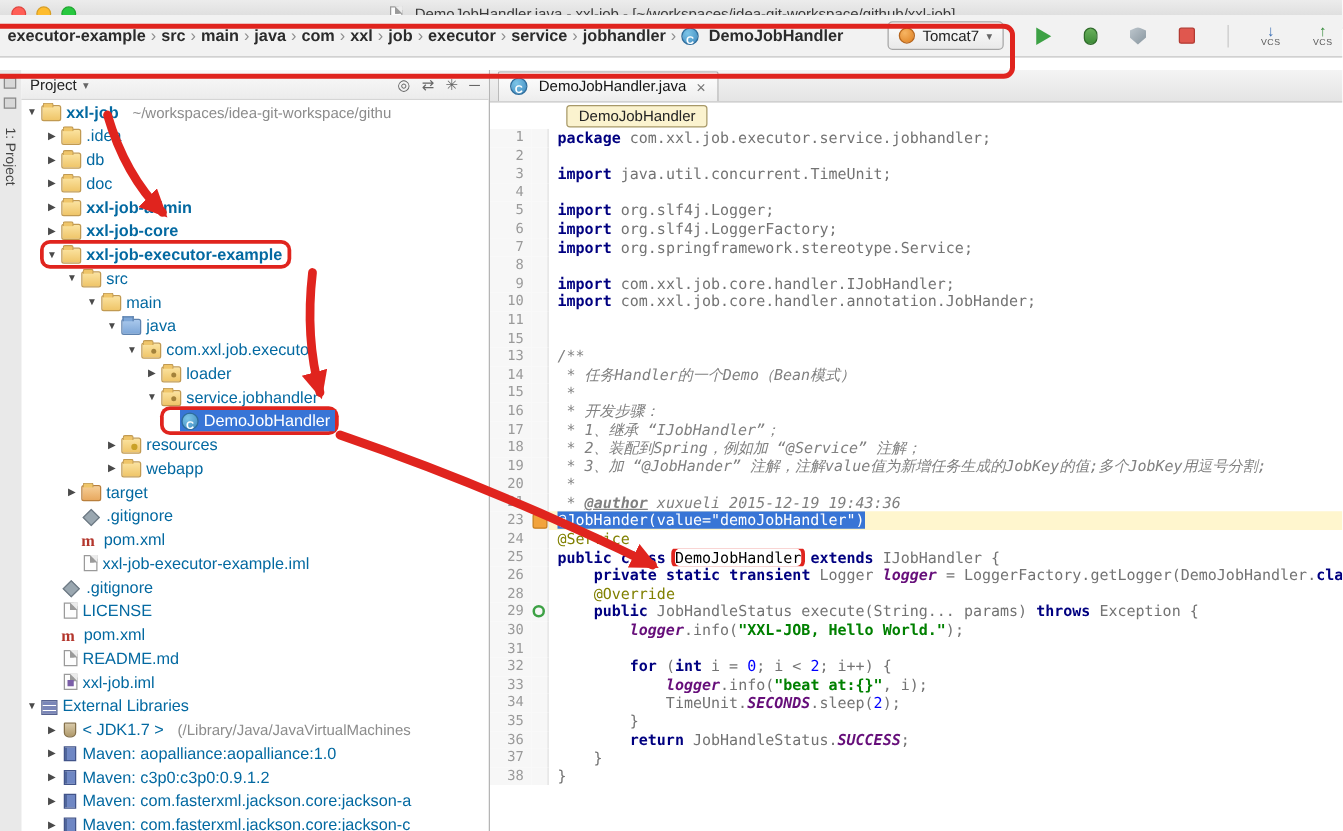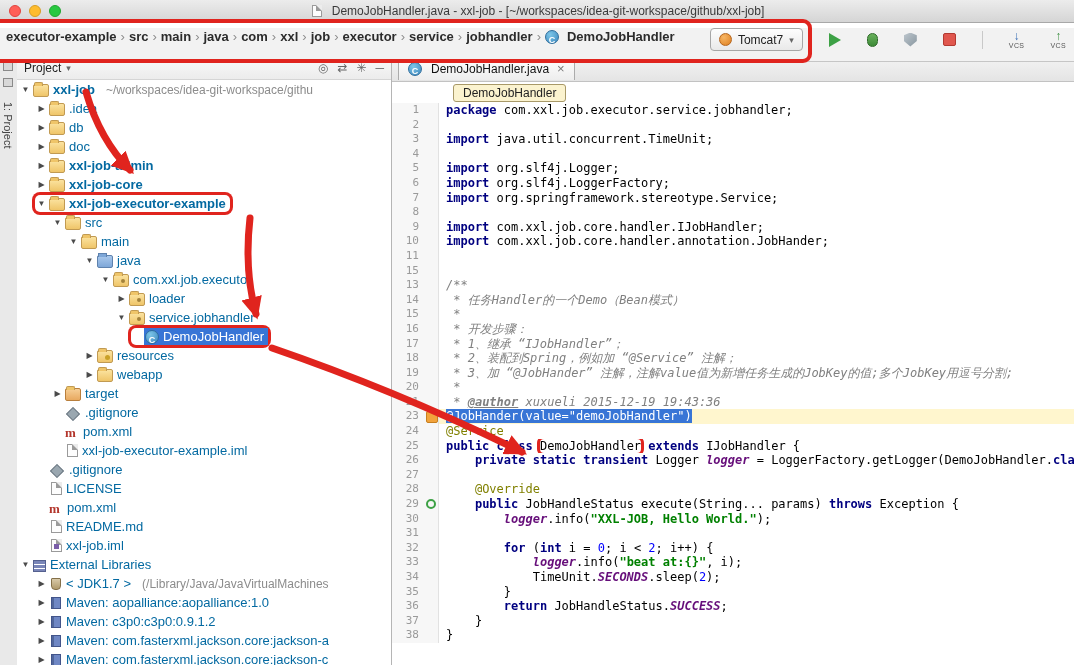--- a/index.html
+++ b/index.html
@@ -11,22 +11,22 @@
     background:linear-gradient(#ECECEC,#D5D5D5);border-bottom:1px solid #A8A8A8;
     display:flex;align-items:center;justify-content:center;font-size:12px;color:#3A3A3A;z-index:5}
   .lights{position:absolute;left:9px;top:5px;display:flex;gap:8px}
   .light{width:12px;height:12px;border-radius:50%;box-sizing:border-box}
   .l-red{background:#FF5F57;border:1px solid #E0443E}
   .l-yellow{background:#FEBC2E;border:1px solid #D89E24}
   .l-green{background:#28C840;border:1px solid #1FA630}
   .titlewrap{display:flex;align-items:center;gap:6px;white-space:nowrap}
 
   
-  .navbar{position:absolute;top:28px;left:0;right:0;height:34px;background:#F2F2F2;
-    border-bottom:1px solid #C6C6C6;display:flex;align-items:flex-start;padding:0 8px 0 4px;
+  .navbar{position:absolute;top:12px;left:0;right:0;height:34px;background:#F2F2F2;
+    border-bottom:1px solid #C6C6C6;display:flex;align-items:center;padding:0 8px 0 4px;
     box-sizing:border-box;z-index:5}
   .crumbs{display:flex;align-items:center;font-weight:bold;font-size:13px;color:#2B2B2B;white-space:nowrap}
   .crumb{padding:1px 2px;display:flex;align-items:center;gap:4px;cursor:default}
   .csep{color:#8E8E8E;margin:0 2px;font-weight:normal;font-size:13px}
   .nav-right{margin-left:auto;display:flex;align-items:center;gap:26px}
   .combo{display:flex;align-items:center;gap:6px;height:21px;padding:0 8px;border:1px solid #A6A6A6;
     border-radius:4px;background:linear-gradient(#FDFDFD,#E9E9E9);font-size:12px;color:#222}
   .tomcat{width:13px;height:13px;border-radius:50%;
     background:radial-gradient(circle at 35% 30%,#F7B563,#DE7F1F);border:1px solid #B5651D;box-sizing:border-box}
   .chev{color:#666;font-size:9px}
@@ -88,35 +88,35 @@
   .ic-file::before,.ic-iml::before{content:"";position:absolute;right:-1px;top:-1px;border:3px solid #ECECEC;
     border-left-color:#9A9A9A;border-bottom-color:#9A9A9A}
   .ic-iml::after{content:"";position:absolute;left:2px;bottom:2px;width:5px;height:5px;background:#7A5EA8}
   .ic-libs{width:13px;height:12px;background:repeating-linear-gradient(#7A86B8 0 3px,#FFF 3px 4px);border:1px solid #55618F;margin-top:2px}
   .ic-jdk{width:10px;height:12px;background:linear-gradient(#D8C9A8,#B09A6C);border:1px solid #84704A;border-radius:1px 1px 4px 4px;margin:1px 5px 0 2px}
   .ic-lib{width:10px;height:12px;background:linear-gradient(90deg,#50669B 2px,#6F87C4 2px);border:1px solid #42548A;margin:1px 5px 0 2px}
 
   
   .editor{position:absolute;top:56px;left:391px;right:0;bottom:0;background:#FFF;z-index:3}
   .tabbar{height:26px;background:linear-gradient(#F4F4F4,#E4E4E4);border-bottom:1px solid #C2C2C2;
-    display:flex;align-items:flex-start;padding-left:7px;box-sizing:border-box}
+    display:flex;align-items:center;padding-left:7px;box-sizing:border-box}
   .tab{height:24px;display:flex;align-items:center;gap:5px;background:linear-gradient(#FFFFFF,#EDEDED);
     border:1px solid #ABABAB;border-bottom:none;padding:0 9px;font-size:12px;color:#111;border-radius:2px 2px 0 0;box-sizing:border-box}
   .tab-close{color:#777;font-size:13px;margin-left:3px;cursor:default}
   .crumbrow{height:21px;display:flex;align-items:center;padding-left:62px}
   .chip{font-size:12px;padding:1px 9px;border:1px solid #A89968;background:#FBF3CF;border-radius:3px;color:#222}
   .codewrap{position:absolute;top:47px;left:0;right:0;bottom:0;overflow:hidden;
     font-family:"DejaVu Sans Mono",monospace;font-size:12px;line-height:14.6px}
   .cl{display:flex;height:14.6px}
   .lnum{width:34px;flex:none;text-align:right;padding-right:6px;color:#9A9A9A;font-size:11px;background:#F7F7F7;box-sizing:border-box}
   .gslot{width:14px;flex:none;background:#F7F7F7;border-right:1px solid #E2E2E2;position:relative;box-sizing:border-box}
   .lcode{flex:1;white-space:pre;overflow:hidden;padding-left:7px;color:#000}
   .caretline .lcode{background:#FFF6CE}
   .t-k{color:#000080;font-weight:bold}
-  .t-p{color:#000000}
+  .t-p{color:#737373}
   .t-s{color:#008000;font-weight:bold}
   .t-num{color:#0000FF}
   .t-a{color:#808000}
   .t-c{color:#808080;font-style:italic}
   .t-dt{color:#808080;font-style:italic;font-weight:bold;text-decoration:underline}
   .t-sf{color:#660E7A;font-weight:bold;font-style:italic}
   .t-sel{background:#3875D6;color:#FFF}
   .t-rb{box-shadow:0 0 0 3px #E0241E;border-radius:4px}
   .g-bookmark{position:absolute;left:1px;top:2px;width:10px;height:10px;background:#F2A33C;border:1px solid #C77F1F;border-radius:2px}
   .g-override{position:absolute;left:1px;top:2px;width:10px;height:10px;border:2px solid #3DA145;border-radius:50%;box-sizing:border-box}
@@ -676,25 +676,20 @@
         <span class="lnum">25</span>
         <span class="gslot"></span>
         <span class="lcode"><span class="t-k">public</span><span class="t-p"> </span><span class="t-k">class</span><span class="t-p"> </span><span class="t-rb">DemoJobHandler</span><span class="t-p"> </span><span class="t-k">extends</span><span class="t-p"> IJobHandler {</span></span>
       </div>
       <div class="cl">
         <span class="lnum">26</span>
         <span class="gslot"></span>
         <span class="lcode"><span class="t-p">    </span><span class="t-k">private</span><span class="t-p"> </span><span class="t-k">static</span><span class="t-p"> </span><span class="t-k">transient</span><span class="t-p"> Logger </span><span class="t-sf">logger</span><span class="t-p"> = LoggerFactory.getLogger(DemoJobHandler.</span><span class="t-k">class</span></span>
       </div>
       <div class="cl">
-        <span class="lnum">27</span>
-        <span class="gslot"></span>
-        <span class="lcode"></span>
-      </div>
-      <div class="cl">
         <span class="lnum">28</span>
         <span class="gslot"></span>
         <span class="lcode"><span class="t-p">    </span><span class="t-a">@Override</span></span>
       </div>
       <div class="cl">
         <span class="lnum">29</span>
         <span class="gslot">
           <span class="g-override"></span>
         </span>
         <span class="lcode"><span class="t-p">    </span><span class="t-k">public</span><span class="t-p"> JobHandleStatus execute(String... params) </span><span class="t-k">throws</span><span class="t-p"> Exception {</span></span>

